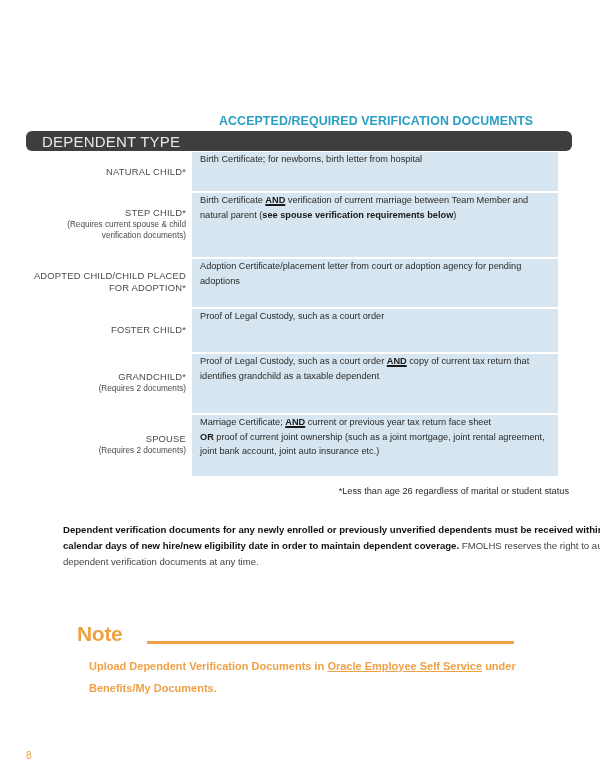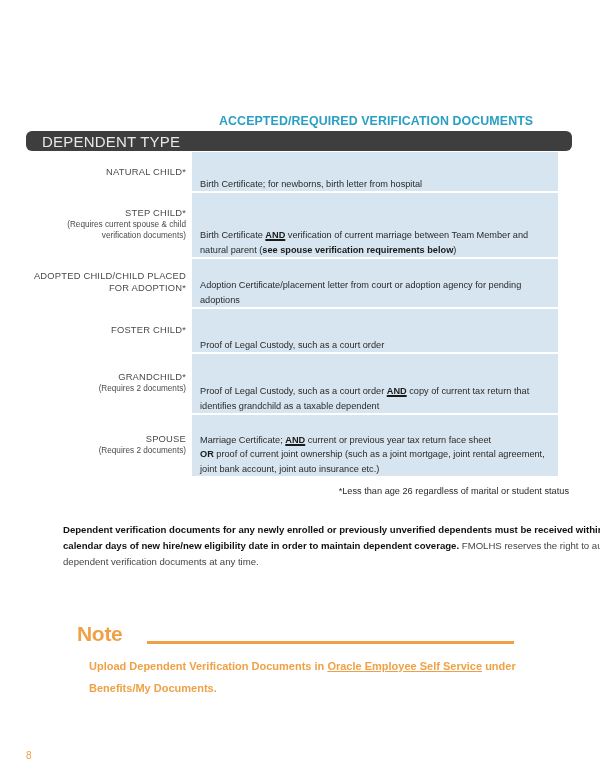--- a/index.html
+++ b/index.html
@@ -35,21 +35,21 @@
     .row + .row .doc-cell { border-top: 2px solid #ffffff; }
     .type-cell {
       width: 180px; padding-right: 6px;
       display: flex; flex-direction: column; justify-content: center; align-items: flex-end;
       text-align: right;
     }
     .type-label { font-size: 9.4px; color: #4a4a4a; letter-spacing: 0.2px; line-height: 12px; }
     .type-note { font-size: 8.2px; color: #4a4a4a; line-height: 11.5px; }
     .doc-cell {
       width: 366px; background: #d6e5ef;
-      display: flex; align-items: flex-end;
+      display: flex; align-items: flex-start;
       padding: 0 10px 0 8px;
       font-size: 9.2px; color: #2a2a2a; line-height: 14.5px;
     }
     .doc-cell b { font-weight: bold; color: #1a1a1a; }
     .doc-cell u { text-decoration: underline; text-decoration-thickness: 1.5px; }
 
     .footnote {
       position: absolute; right: 31px; top: 486px;
       font-size: 9.2px; color: #2a2a2a; white-space: nowrap;
     }

